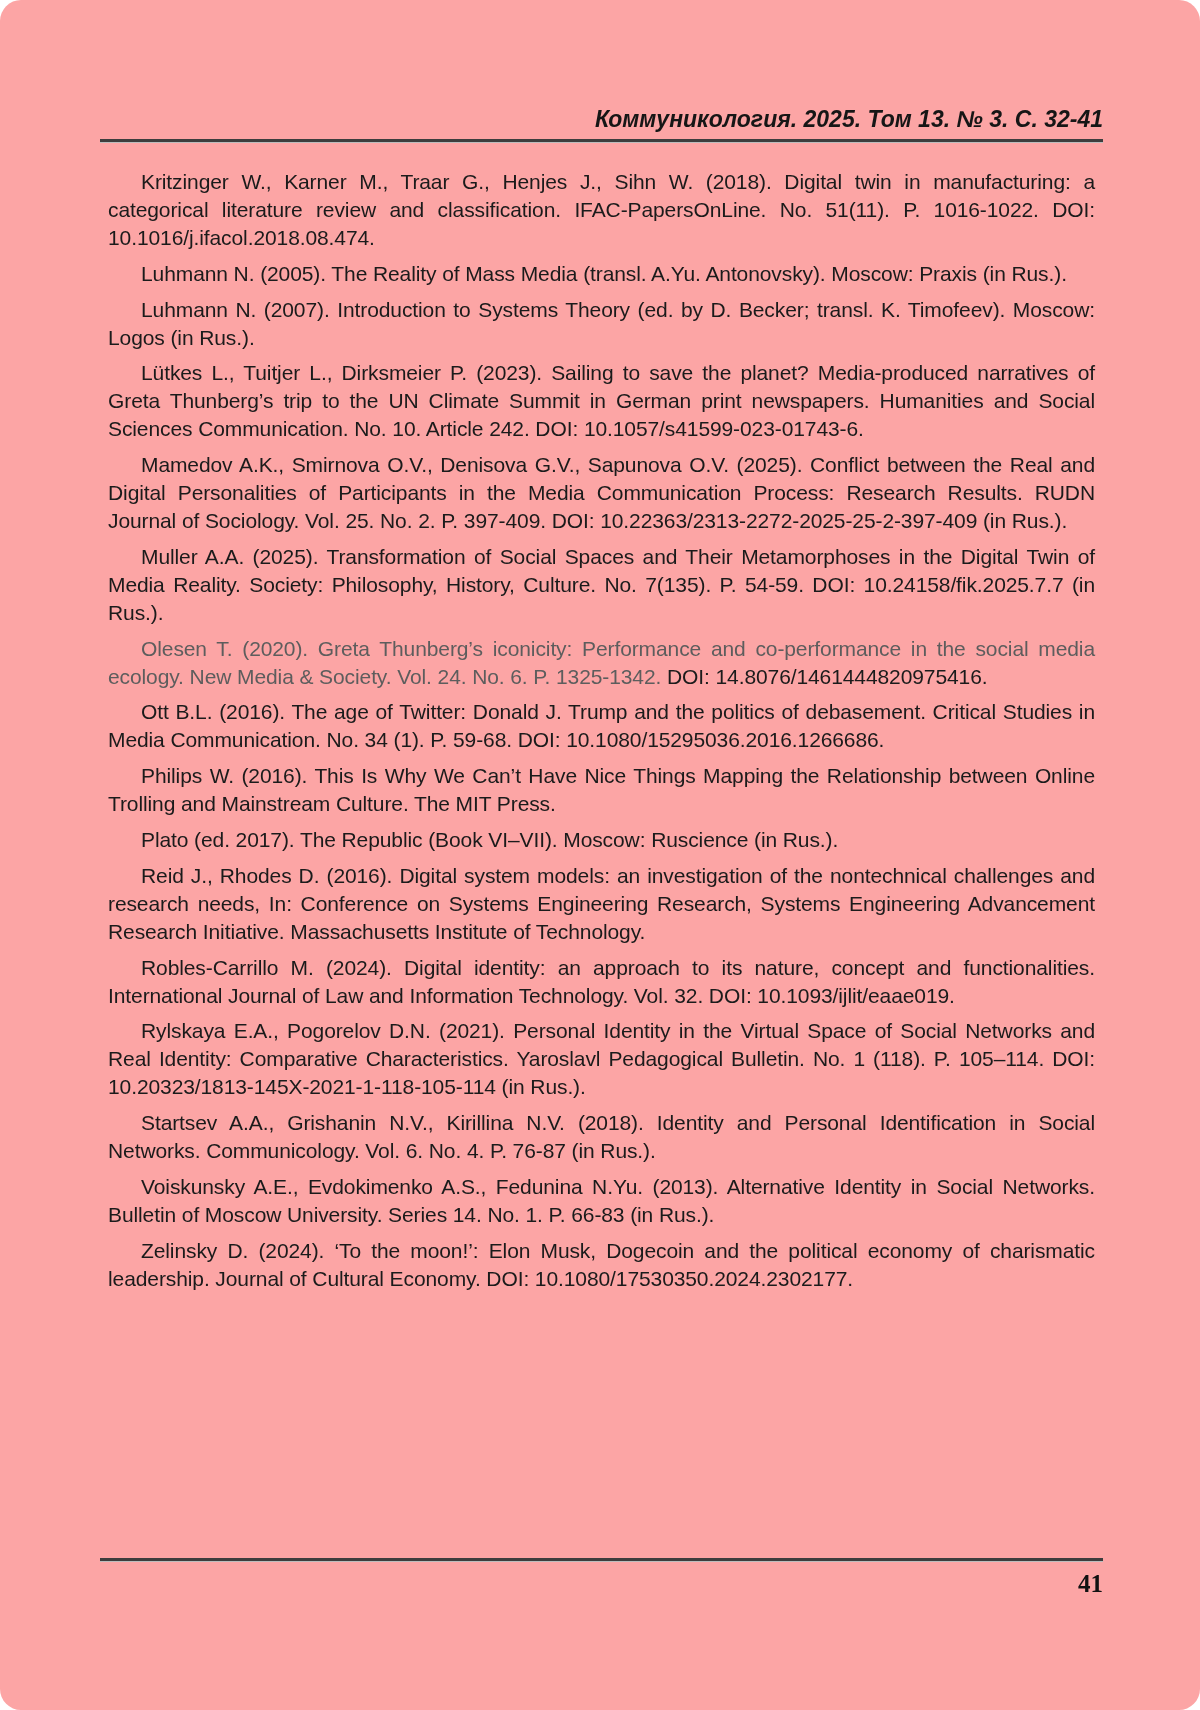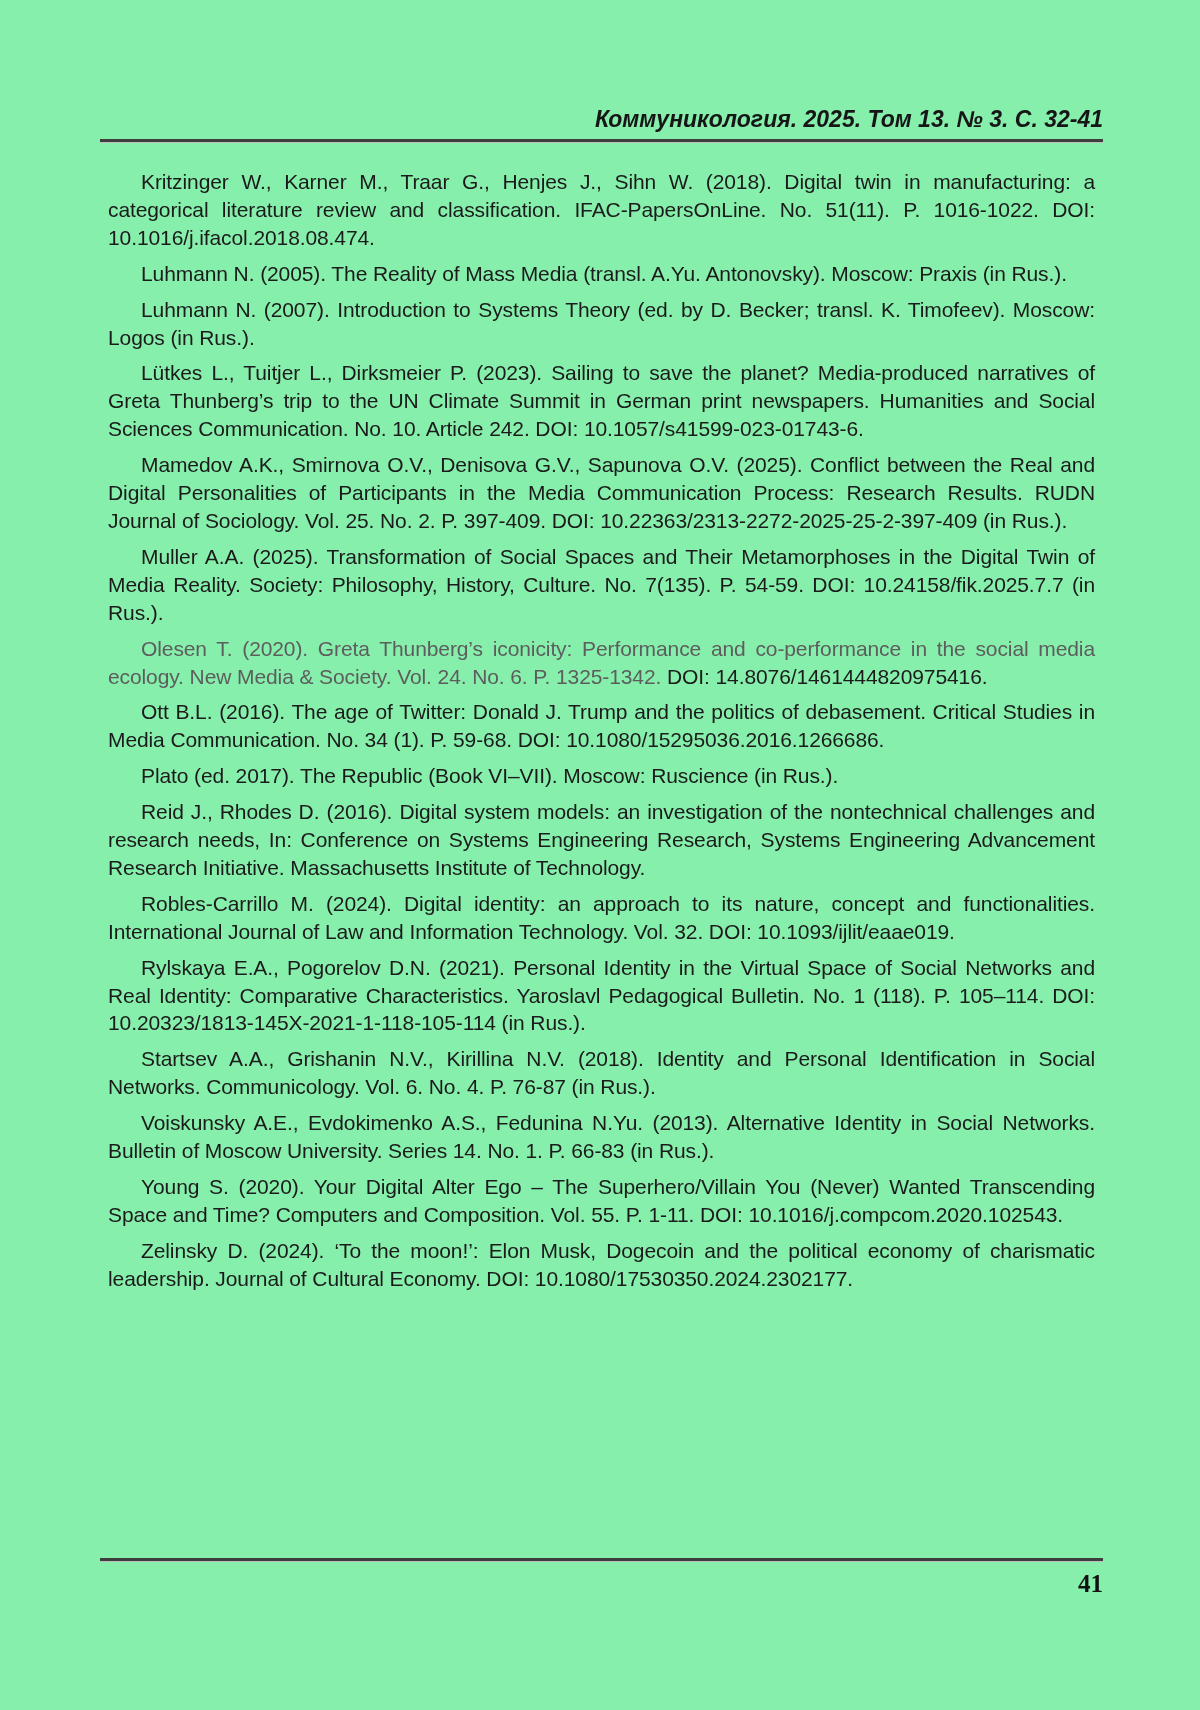--- a/index.html
+++ b/index.html
@@ -4,24 +4,25 @@
 <style>
   html, body {
     margin: 0;
     padding: 0;
     background: #ffffff;
   }
   .page {
     position: relative;
     width: 1200px;
     height: 1710px;
-    background: #86efac;
+    background: #fca5a5;
     font-family: "Liberation Sans", sans-serif;
     color: #1a1a1a;
     overflow: hidden;
+    border-radius: 21px;
   }
   .running-head {
     position: absolute;
     top: 106px;
     left: 100px;
     width: 1003px;
     text-align: right;
     font-size: 23px;
     font-weight: bold;
     font-style: italic;
@@ -89,27 +90,27 @@
 
   <div class="references">
       <p class="ref"><span>Kritzinger W., Karner M., Traar G., Henjes J., Sihn W. (2018). Digital twin in manufacturing: a categorical literature review and classification. IFAC-PapersOnLine. No. 51(11). P. 1016-1022. DOI: 10.1016/j.ifacol.2018.08.474.</span></p>
       <p class="ref"><span>Luhmann N. (2005). The Reality of Mass Media (transl. A.Yu. Antonovsky). Moscow: Praxis (in Rus.).</span></p>
       <p class="ref"><span>Luhmann N. (2007). Introduction to Systems Theory (ed. by D. Becker; transl. K. Timofeev). Moscow: Logos (in Rus.).</span></p>
       <p class="ref"><span>Lütkes L., Tuitjer L., Dirksmeier P. (2023). Sailing to save the planet? Media-produced narratives of Greta Thunberg’s trip to the UN Climate Summit in German print newspapers. Humanities and Social Sciences Communication. No. 10. Article 242. DOI: 10.1057/s41599-023-01743-6.</span></p>
       <p class="ref"><span>Mamedov A.K., Smirnova O.V., Denisova G.V., Sapunova O.V. (2025). Conflict between the Real and Digital Personalities of Participants in the Media Communication Process: Research Results. RUDN Journal of Sociology. Vol. 25. No. 2. P. 397-409. DOI: 10.22363/2313-2272-2025-25-2-397-409 (in Rus.).</span></p>
       <p class="ref"><span>Muller A.A. (2025). Transformation of Social Spaces and Their Metamorphoses in the Digital Twin of Media Reality. Society: Philosophy, History, Culture. No. 7(135). P. 54-59. DOI: 10.24158/fik.2025.7.7 (in Rus.).</span></p>
       <p class="ref"><span class="tone-light">Olesen T. (2020). Greta Thunberg’s iconicity: Performance and co-performance in the social media ecology. New Media &amp; Society. Vol. 24. No. 6. P. 1325-1342. </span><span>DOI: 14.8076/1461444820975416.</span></p>
       <p class="ref"><span>Ott B.L. (2016). The age of Twitter: Donald J. Trump and the politics of debasement. Critical Studies in Media Communication. No. 34 (1). P. 59-68. DOI: 10.1080/15295036.2016.1266686.</span></p>
+      <p class="ref"><span>Philips W. (2016). This Is Why We Can’t Have Nice Things Mapping the Relationship between Online Trolling and Mainstream Culture. The MIT Press.</span></p>
       <p class="ref"><span>Plato (ed. 2017). The Republic (Book VI–VII). Moscow: Ruscience (in Rus.).</span></p>
       <p class="ref"><span>Reid J., Rhodes D. (2016). Digital system models: an investigation of the nontechnical challenges and research needs, In: Conference on Systems Engineering Research, Systems Engineering Advancement Research Initiative. Massachusetts Institute of Technology.</span></p>
       <p class="ref"><span>Robles-Carrillo M. (2024). Digital identity: an approach to its nature, concept and functionalities. International Journal of Law and Information Technology. Vol. 32. DOI: 10.1093/ijlit/eaae019.</span></p>
       <p class="ref"><span>Rylskaya E.A., Pogorelov D.N. (2021). Personal Identity in the Virtual Space of Social Networks and Real Identity: Comparative Characteristics. Yaroslavl Pedagogical Bulletin. No. 1 (118). P. 105–114. DOI: 10.20323/1813-145X-2021-1-118-105-114 (in Rus.).</span></p>
       <p class="ref"><span>Startsev A.A., Grishanin N.V., Kirillina N.V. (2018). Identity and Personal Identification in Social Networks. Communicology. Vol. 6. No. 4. P. 76-87 (in Rus.).</span></p>
       <p class="ref"><span>Voiskunsky A.E., Evdokimenko A.S., Fedunina N.Yu. (2013). Alternative Identity in Social Networks. Bulletin of Moscow University. Series 14. No. 1. P. 66-83 (in Rus.).</span></p>
-      <p class="ref"><span>Young S. (2020). Your Digital Alter Ego – The Superhero/Villain You (Never) Wanted Transcending Space and Time? Computers and Composition. Vol. 55. P. 1-11. DOI: 10.1016/j.compcom.2020.102543.</span></p>
       <p class="ref"><span>Zelinsky D. (2024). ‘To the moon!’: Elon Musk, Dogecoin and the political economy of charismatic leadership. Journal of Cultural Economy. DOI: 10.1080/17530350.2024.2302177.</span></p>
     </div>
 
   <div class="footer-rule"></div>
 
   <div class="page-number">41</div>
 
 </div>
 
 </body></html>

